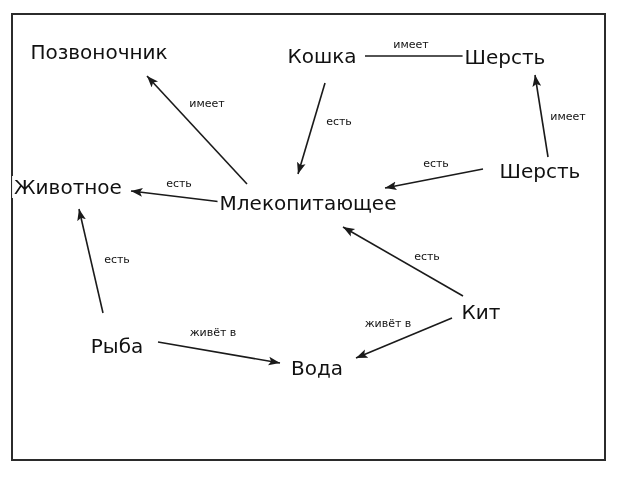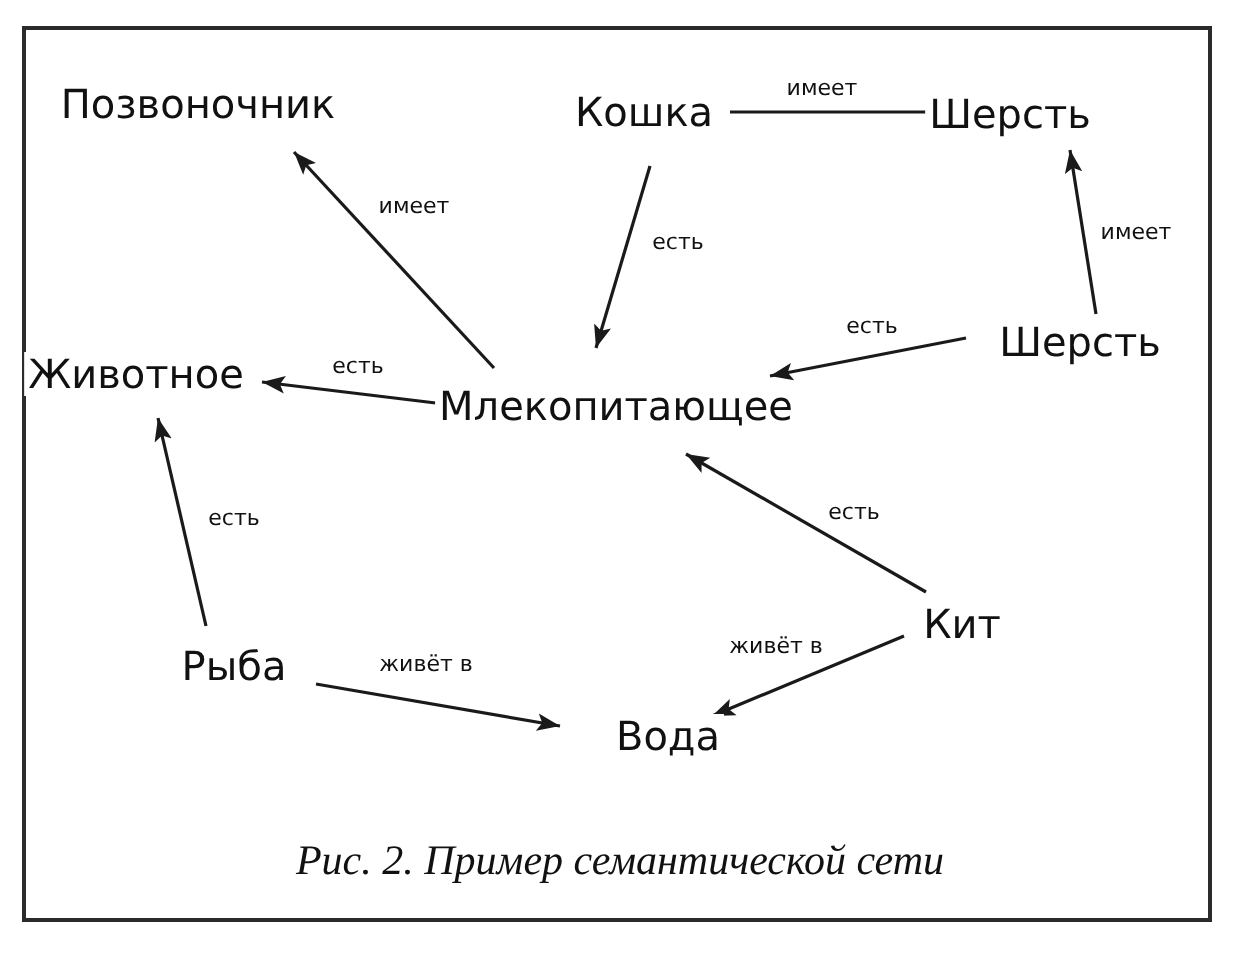--- a/index.html
+++ b/index.html
@@ -83,30 +83,29 @@
   </svg>
 
   <div id="nodes-layer">
       <div class="node" style="left: 99px; top: 52px;">Позвоночник</div>
       <div class="node" style="left: 322px; top: 56px; text-align: right;">Кошка</div>
       <div class="node" style="left: 505px; top: 57px;">Шерсть</div>
       <div class="node" style="left: 68px; top: 187px;">Животное</div>
       <div class="node" style="left: 308px; top: 192px; margin-top: 11px;">Млекопитающее</div>
       <div class="node" style="left: 540px; top: 171px;">Шерсть</div>
       <div class="node" style="left: 481px; top: 312px;">Кит</div>
-      <div class="node" style="left: 117px; top: 333px;">Рыба</div>
-      <div class="node" style="left: 317px; top: 368px; margin-left: 17px;">Вода</div>
+      <div class="node" style="left: 117px; top: 346px;">Рыба</div>
+      <div class="node" style="left: 317px; top: 368px;">Вода</div>
     </div>
   <div id="labels-layer">
       <div class="edge-label" style="left: 411px; top: 44px;">имеет</div>
       <div class="edge-label" style="left: 339px; top: 121px;">есть</div>
       <div class="edge-label" style="left: 568px; top: 116px;">имеет</div>
       <div class="edge-label" style="left: 436px; top: 163px;">есть</div>
       <div class="edge-label" style="left: 207px; top: 103px;">имеет</div>
       <div class="edge-label" style="left: 179px; top: 183px;">есть</div>
       <div class="edge-label" style="left: 427px; top: 256px;">есть</div>
       <div class="edge-label" style="left: 117px; top: 259px;">есть</div>
       <div class="edge-label" style="left: 213px; top: 332px;">живёт в</div>
       <div class="edge-label" style="left: 388px; top: 323px;">живёт в</div>
     </div>
 
-  <div id="caption">Рис. 2. Пример семантической сети</div>
 </div>
 
 </body></html>

